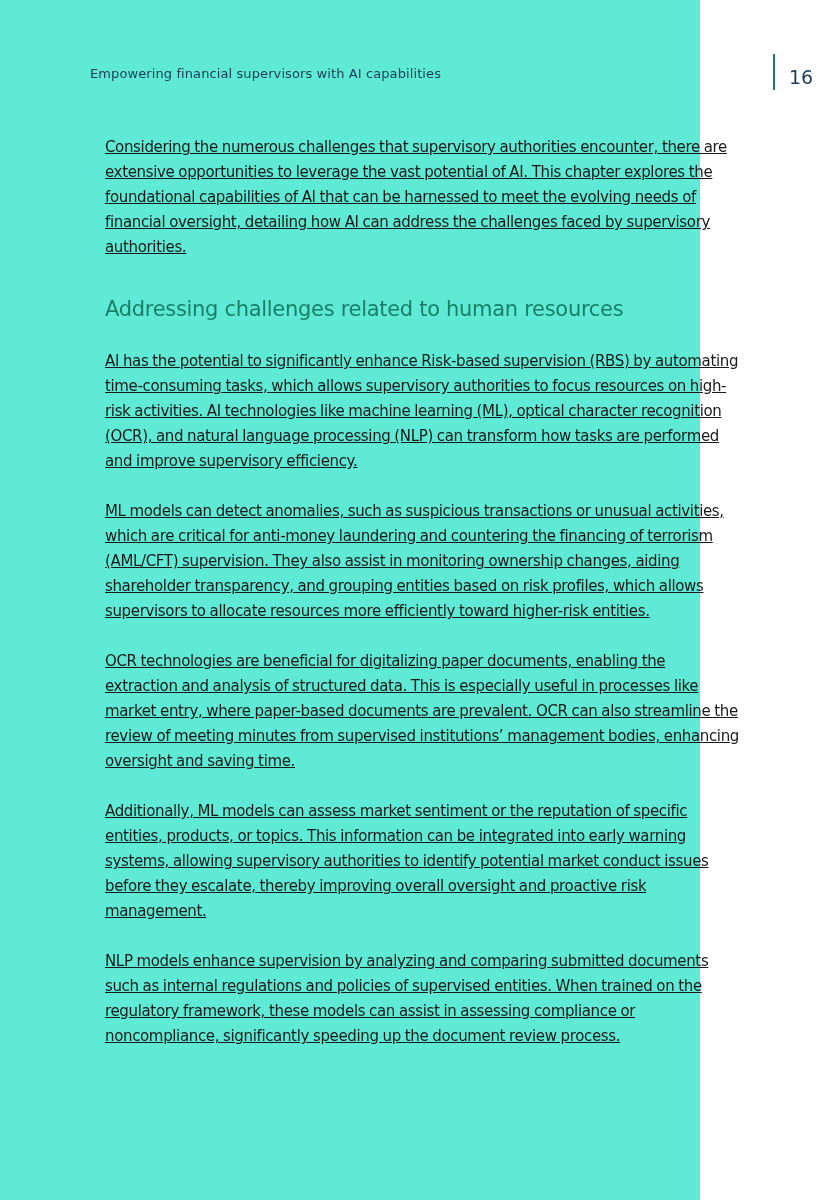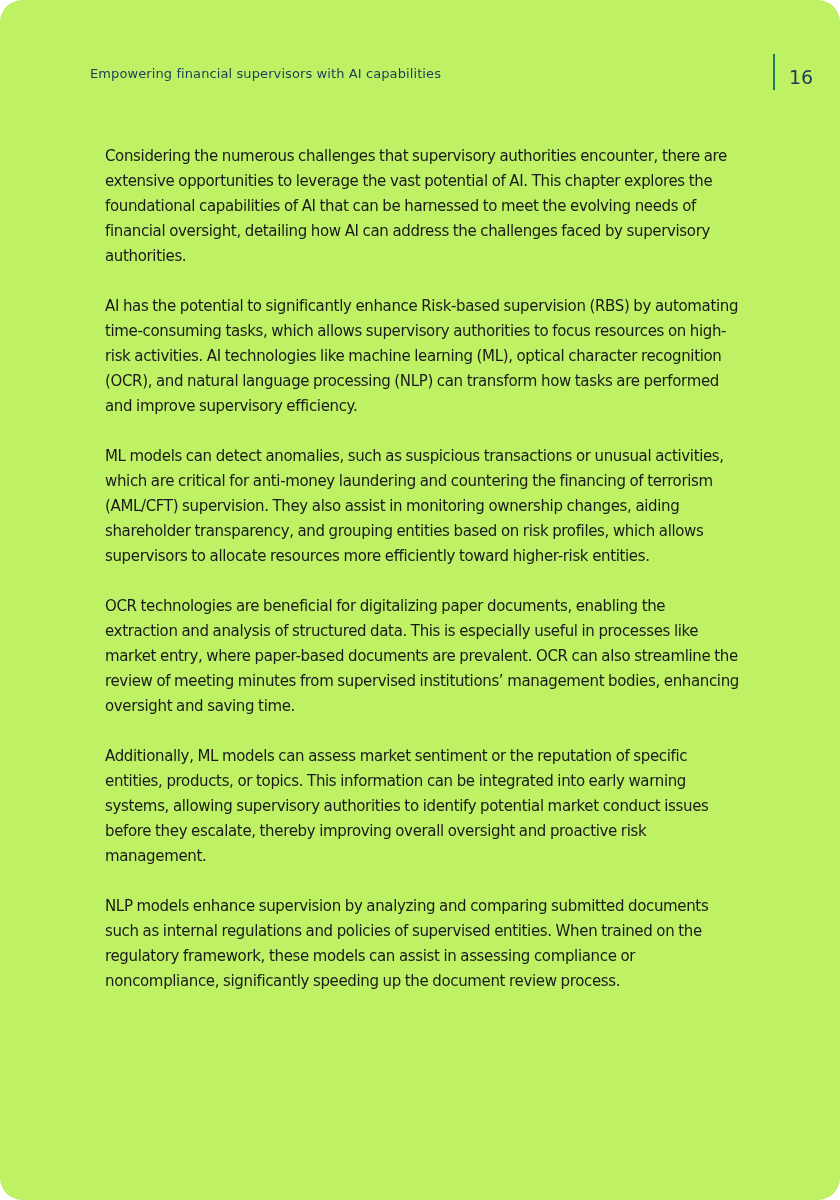--- a/index.html
+++ b/index.html
@@ -1,53 +1,54 @@
 <!DOCTYPE html>
 <html><head>
 <meta charset="utf-8">
 <style>
   html, body { margin: 0; padding: 0; background: #ffffff; }
   body { width: 840px; height: 1200px; position: relative; overflow: hidden; }
-  .page { position: absolute; left: 0; top: 0; width: 840px; height: 1200px; background: #bef264; border-radius: 22px; }
+  .page { position: absolute; left: 0; top: 0; width: 700px; height: 1200px; background: #5eead4; }
   .running-header {
     position: absolute; left: 90px; top: 66px;
     font-family: "DejaVu Sans", "Liberation Sans", sans-serif;
     font-size: 13px; color: #1d3c5a; letter-spacing: 0.1px;
   }
   .header-rule {
     position: absolute; left: 773px; top: 54px; width: 1.5px; height: 36px;
     background: #1f7d66;
   }
   .page-number {
     position: absolute; left: 789px; top: 66px;
     font-family: "DejaVu Sans", "Liberation Sans", sans-serif;
     font-size: 19px; color: #1d3c5a;
   }
   .content {
     position: absolute; left: 105px; top: 127px; width: 635px;
     font-family: "DejaVu Sans", "Liberation Sans", sans-serif;
     font-size: 15px; line-height: 25px; color: #1a1a1a;
   }
-  .content p { margin: 17px 0 25px 0; letter-spacing: -0.35px; word-spacing: -0.5px; }
+  .content p { margin: 8px 0 25px 0; letter-spacing: -0.35px; word-spacing: -0.5px; text-decoration: underline; }
   .section-heading {
     margin: 35px 0 26px 0;
     font-family: "DejaVu Sans", "Liberation Sans", sans-serif;
     font-size: 21px; font-weight: normal; color: #1a7f68; line-height: 28px;
     letter-spacing: -0.3px;
   }
 </style>
 </head>
 <body>
 
 <div class="page">
   <div class="running-header">Empowering financial supervisors with AI capabilities</div>
   <div class="header-rule"></div>
   <div class="page-number">16</div>
 
   <div class="content">
     <p>Considering the numerous challenges that supervisory authorities encounter, there are extensive opportunities to leverage the vast potential of AI. This chapter explores the foundational capabilities of AI that can be harnessed to meet the evolving needs of financial oversight, detailing how AI can address the challenges faced by supervisory authorities.</p>
+    <h2 class="section-heading">Addressing challenges related to human resources</h2>
     <p>AI has the potential to significantly enhance Risk-based supervision (RBS) by automating time-consuming tasks, which allows supervisory authorities to focus resources on high-risk activities. AI technologies like machine learning (ML), optical character recognition (OCR), and natural language processing (NLP) can transform how tasks are performed and improve supervisory efficiency.</p>
     <p>ML models can detect anomalies, such as suspicious transactions or unusual activities, which are critical for anti-money laundering and countering the financing of terrorism (AML/CFT) supervision. They also assist in monitoring ownership changes, aiding shareholder transparency, and grouping entities based on risk profiles, which allows supervisors to allocate resources more efficiently toward higher-risk entities.</p>
     <p>OCR technologies are beneficial for digitalizing paper documents, enabling the extraction and analysis of structured data. This is especially useful in processes like market entry, where paper-based documents are prevalent. OCR can also streamline the review of meeting minutes from supervised institutions’ management bodies, enhancing oversight and saving time.</p>
     <p>Additionally, ML models can assess market sentiment or the reputation of specific entities, products, or topics. This information can be integrated into early warning systems, allowing supervisory authorities to identify potential market conduct issues before they escalate, thereby improving overall oversight and proactive risk management.</p>
     <p>NLP models enhance supervision by analyzing and comparing submitted documents such as internal regulations and policies of supervised entities. When trained on the regulatory framework, these models can assist in assessing compliance or noncompliance, significantly speeding up the document review process.</p>
   </div>
 </div>
 
 </body></html>

